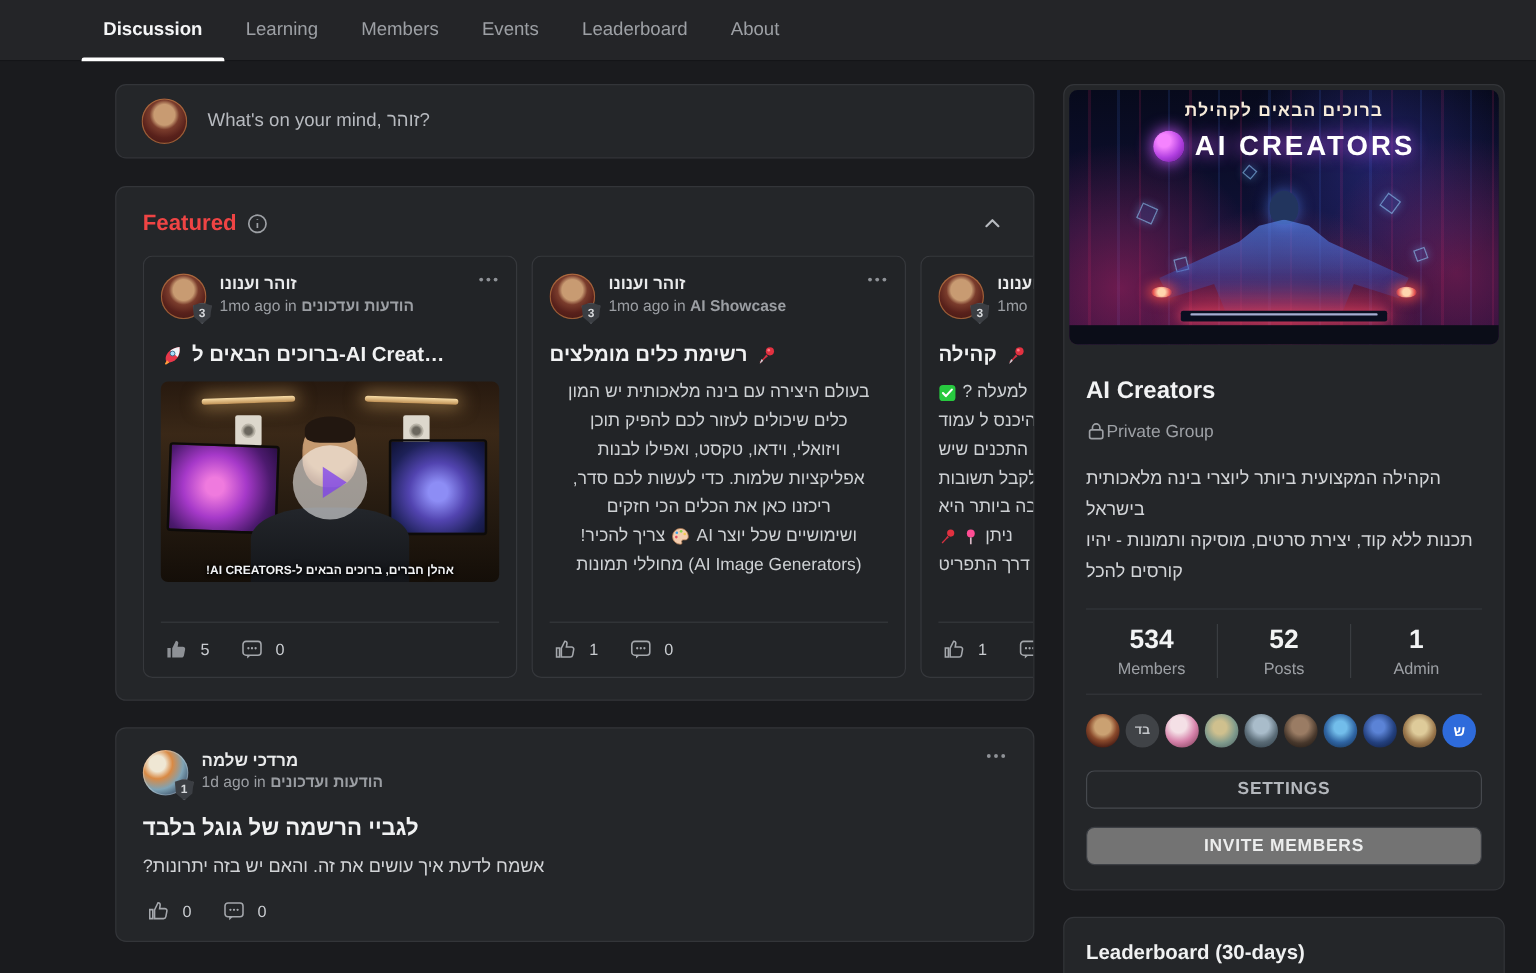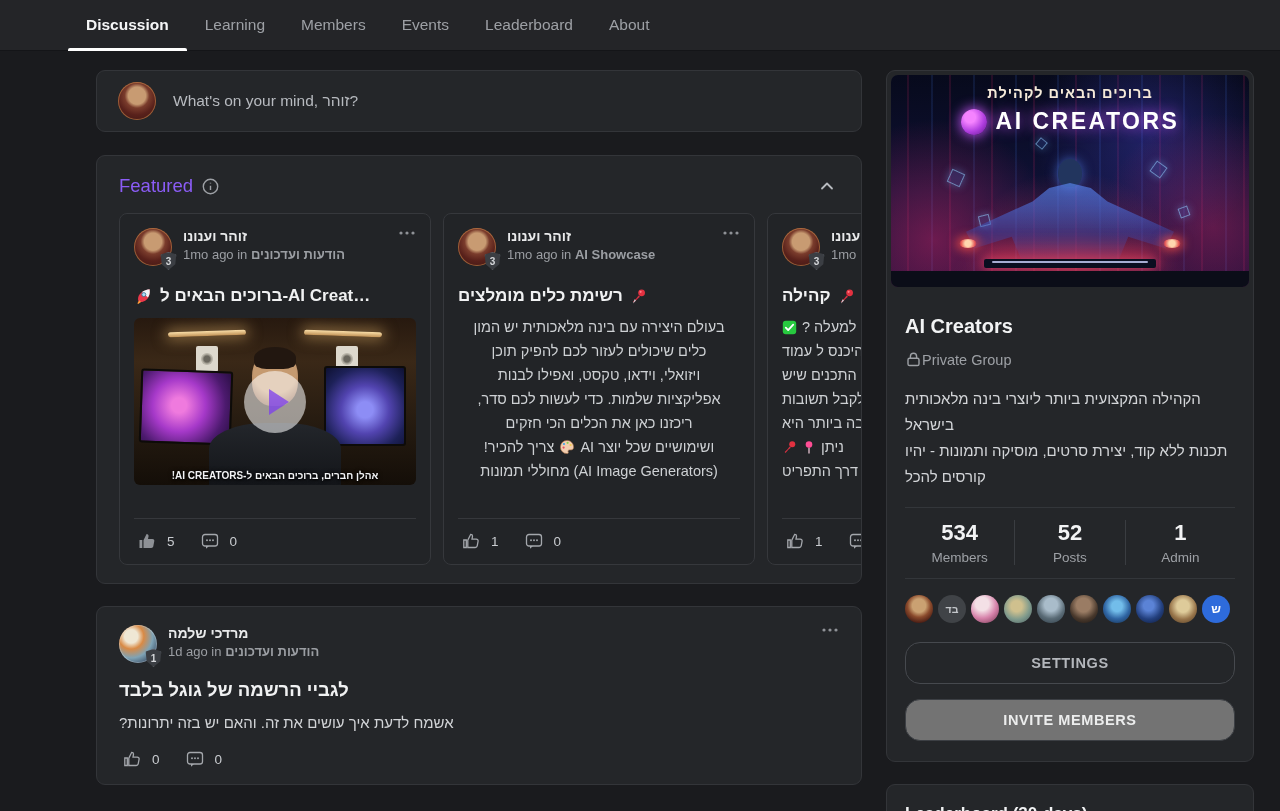--- a/index.html
+++ b/index.html
@@ -49,21 +49,21 @@
     background:#3b3e43; border:1px solid #585b61; color:#d5d7da;
     font-size:10px; font-weight:bold; font-style:normal;
     display:flex; align-items:center; justify-content:center;
     clip-path:polygon(50% 0%, 96% 14%, 90% 68%, 50% 100%, 10% 68%, 4% 14%);
     border-radius:4px;
   }
 
   
   .featured { margin-top:23px; padding:16px 0 18px 22px; overflow:hidden; }
   .featured-head { display:flex; align-items:center; height:28px; padding-right:26px; }
-  .featured-head h2 { font-size:18.5px; font-weight:normal; color:#8b5cf6; }
+  .featured-head h2 { font-size:18.5px; font-weight:bold; color:#ef4444; }
   .icon-info { margin-left:9px; color:#9da0a5; display:inline-flex; }
   .icon-collapse { margin-left:auto; color:#b7babf; display:inline-flex; cursor:pointer; }
 
   .cards-row { display:flex; margin-top:13px; width:744px; overflow:hidden; }
   .fcard {
     flex:0 0 312px; width:312px; height:352px; margin-right:12px;
     background:#222427; border:1px solid #36383c; border-radius:8px;
     padding:14px; display:flex; flex-direction:column;
   }
   .fhead { display:flex; align-items:flex-start; }
@@ -203,21 +203,21 @@
   .mav.m2 { background:#404347; }
   .mav.m3 { background:radial-gradient(circle at 40% 32%, #f4e0e6 0 26%, #d783ab 56%, #6e3049 100%); }
   .mav.m4 { background:radial-gradient(circle at 45% 40%, #cfc08e 0 24%, #7f9a8c 58%, #46585c 100%); }
   .mav.m5 { background:radial-gradient(circle at 50% 35%, #a9bcca 0 28%, #5a6b76 60%, #2c3a44 100%); }
   .mav.m6 { background:radial-gradient(circle at 48% 36%, #9a7c64 0 30%, #48382c 62%, #181310 100%); }
   .mav.m7 { background:radial-gradient(circle at 50% 40%, #72bdea 0 24%, #2f64a2 58%, #122944 100%); }
   .mav.m8 { background:radial-gradient(circle at 45% 38%, #5b83d6 0 22%, #23407e 58%, #0c1530 100%); }
   .mav.m9 { background:radial-gradient(circle at 50% 40%, #decb9a 0 28%, #97744a 60%, #4a3520 100%); }
   .mav.m10 { background:#2e6bdb; color:#ffffff; font-size:12px; }
 
-  .btn { display:block; width:100%; height:42px; border-radius:15px; cursor:pointer;
+  .btn { display:block; width:100%; height:32px; border-radius:7px; cursor:pointer;
     font-family:"Liberation Sans", sans-serif; font-size:14.5px; font-weight:bold; letter-spacing:.6px; }
   .btn-settings { margin-top:19px; background:transparent; border:1px solid #46494e; color:#b4b7bc; }
   .btn-invite { margin-top:15px; background:#737373; border:1px solid #3c3f44; color:#eceded; }
 
   .leaderboard { margin-top:22px; padding:19px 18px; }
   .lb-title { font-size:17px; font-weight:bold; color:#f0f1f2; }
 
   svg { display:block; }
   .emo { display:inline-flex; flex:0 0 auto; }
 </style>

